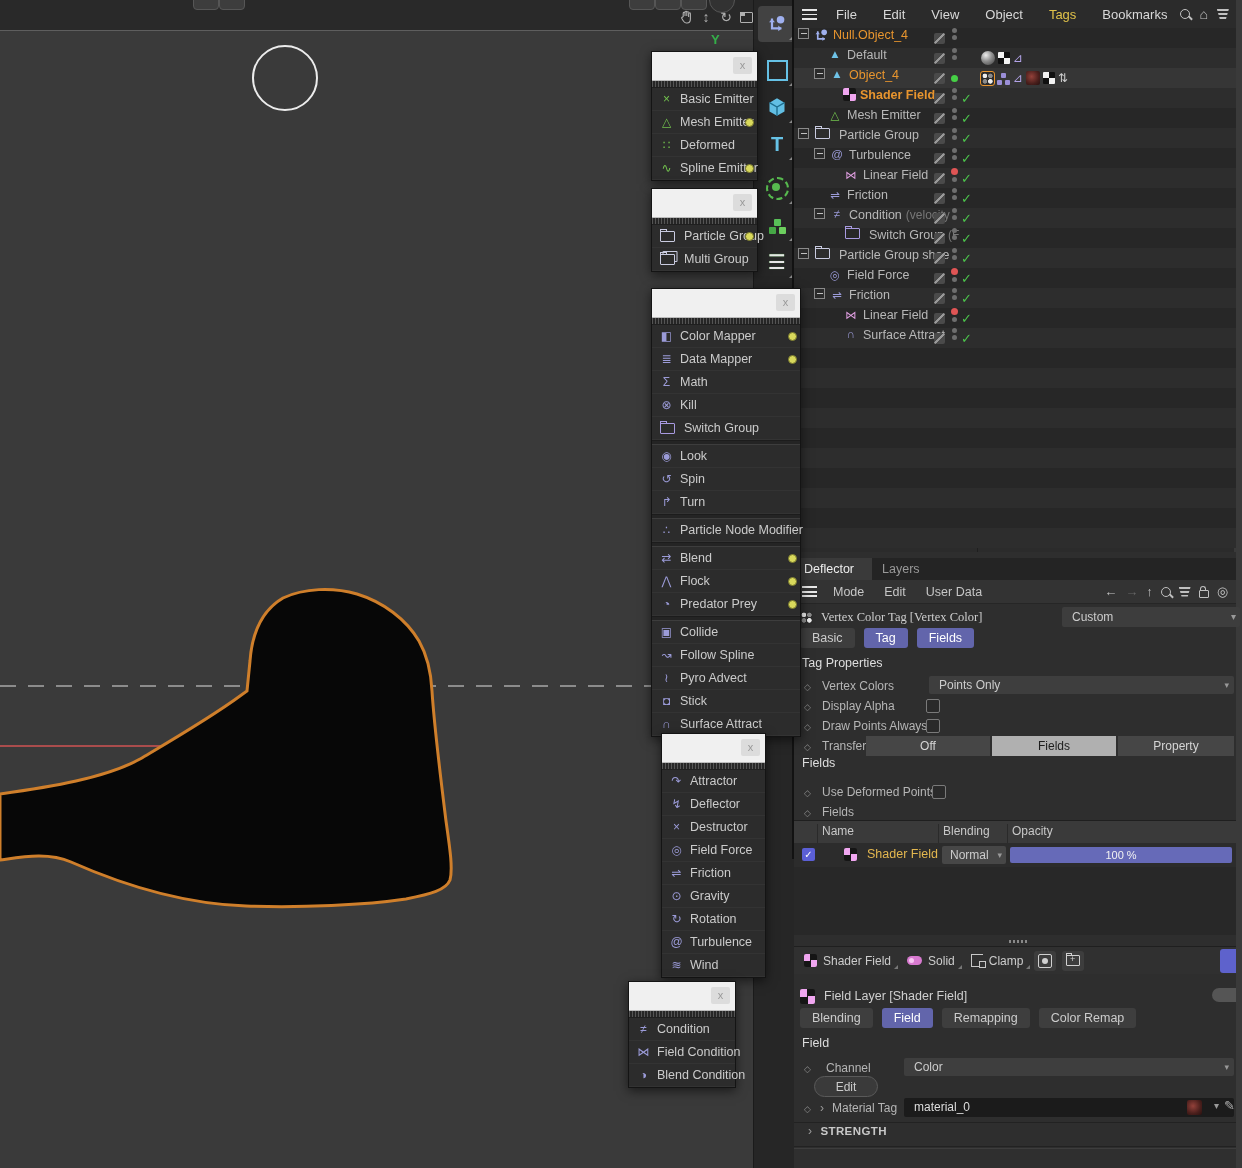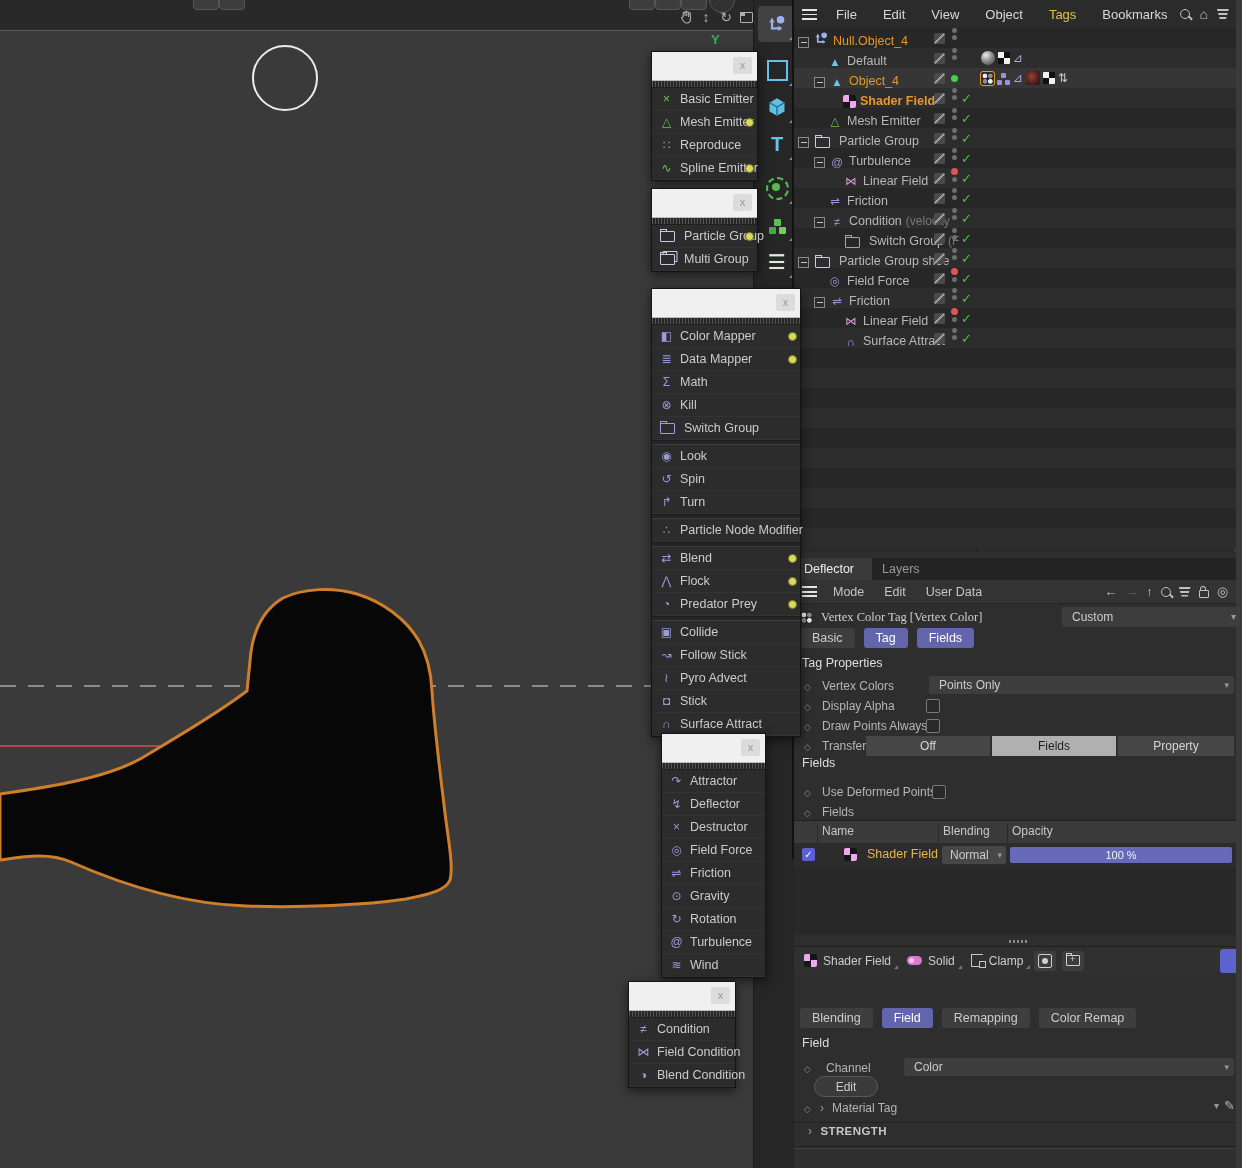--- a/index.html
+++ b/index.html
@@ -67,21 +67,21 @@
   .ic-search{width:8px;height:8px;border:1.5px solid #c0c0c0;border-radius:50%;position:relative;flex:none;}
   .ic-search::after{content:"";position:absolute;left:7px;top:7px;width:5px;height:1.5px;background:#c0c0c0;transform:rotate(45deg);}
   .ic-home{font-size:14px;line-height:1;}
   .ic-filter{width:12px;height:10px;background:linear-gradient(#c0c0c0 0 2px,rgba(0,0,0,0) 2px 4px,#c0c0c0 4px 6px,rgba(0,0,0,0) 6px 8px,#c0c0c0 8px 10px);
      clip-path:polygon(0 0,100% 0,76% 100%,24% 100%);}
 
   
   .om{left:0;top:28px;width:442px;height:524px;overflow:hidden;}
   .om-row{position:absolute;left:0;width:442px;height:20px;}
   .om-row.even{background:#272727;} .om-row.odd{background:#2d2d2d;} .om-row.hl{background:#363636;}
-  .om-left{position:absolute;left:0;top:0;height:20px;display:flex;align-items:flex-end;}
+  .om-left{position:absolute;left:0;top:0;height:20px;display:flex;align-items:flex-start;}
   .om-label{font-size:12.5px;color:#b8b8b8;white-space:nowrap;}
   .om-label.orange{color:#e8952e;} .om-label.bold{font-weight:bold;}
   .om-suffix{font-size:12px;color:#777;margin-left:4px;}
   .expandbox{width:9px;height:9px;border:1px solid #8a8a8a;background:#2b2b2b;position:relative;margin-right:4px;flex:none;}
   .expandbox::before{content:"";position:absolute;left:1.5px;right:1.5px;top:3.5px;height:1px;background:#c0c0c0;}
   .om-fixed{position:absolute;top:0;height:20px;display:flex;align-items:center;}
   .layerbox{width:11px;height:11px;border-radius:2px;background:
      linear-gradient(135deg,rgba(0,0,0,0) 42%,#999 42%,#999 58%,rgba(0,0,0,0) 58%),#4a4a4a;}
   .dotcol{width:8px;display:flex;flex-direction:column;align-items:center;gap:2px;}
   .dt{width:5px;height:5px;border-radius:50%;background:#6e6e6e;}
@@ -255,21 +255,21 @@
           <span class="gi c-g">×</span>
           <span class="lbl">Basic Emitter</span>
         </div>
         <div class="pal-item">
           <span class="gi c-g">△</span>
           <span class="lbl">Mesh Emitter</span>
           <span class="ydot"></span>
         </div>
         <div class="pal-item">
           <span class="gi c-g">∷</span>
-          <span class="lbl">Reproduce</span>
+          <span class="lbl">Deformed</span>
         </div>
         <div class="pal-item">
           <span class="gi c-g">∿</span>
           <span class="lbl">Spline Emitter</span>
           <span class="ydot"></span>
         </div>
       </div>
       <div class="palette" style="left: 651px; top: 188px; width: 105px;">
         <div class="pal-title">
           <span class="pal-close">x</span>
@@ -346,21 +346,21 @@
           <span class="lbl">Predator Prey</span>
           <span class="ydot"></span>
         </div>
         <div class="pal-sep"></div>
         <div class="pal-item">
           <span class="gi c-p">▣</span>
           <span class="lbl">Collide</span>
         </div>
         <div class="pal-item">
           <span class="gi c-p">↝</span>
-          <span class="lbl">Follow Stick</span>
+          <span class="lbl">Follow Spline</span>
         </div>
         <div class="pal-item">
           <span class="gi c-p">≀</span>
           <span class="lbl">Pyro Advect</span>
         </div>
         <div class="pal-item">
           <span class="gi c-p">◘</span>
           <span class="lbl">Stick</span>
         </div>
         <div class="pal-item">
@@ -822,39 +822,48 @@
         </span>
         <span class="sq-btn">
             <span class="ic-rec"></span>
           </span>
         <span class="sq-btn">
             <span class="ic-folderplus"></span>
           </span>
         <span class="bluepartial"></span>
       </div>
 
+      <div class="flrow">
+        <span class="t-checkpink" style="width:15px;height:15px"></span>
+        <span class="fl-title">Field Layer [Shader Field]</span>
+        <span class="fl-pill"></span>
+      </div>
       <div class="pillrow" style="left:6px;top:456px">
         <span class="pill">Blending</span>
         <span class="pill on">Field</span>
         <span class="pill">Remapping</span>
         <span class="pill">Color Remap</span>
       </div>
 
       <div class="a-head" style="top:484px">Field</div>
       <div class="a-row" style="top:506px">
         <span class="dia">◇</span>
         <span class="a-lbl" style="left:32px">Channel</span>
         <span class="a-dd" style="left:110px;width:330px"><span>Color</span><span class="arr">▾</span></span>
       </div>
       <div class="editbtn">Edit</div>
       <div class="a-row" style="top:546px">
         <span class="dia">◇</span>
         <span class="a-lbl" style="left:26px;color:#999">›</span>
         <span class="a-lbl" style="left:38px">Material Tag</span>
       </div>
+      <div class="mat-input">
+        <span class="mat-text">material_0</span>
+        <span class="mat-thumb"></span>
+      </div>
       <span class="abs mat-arr" style="left:420px;top:548px">▾</span>
       <span class="abs mat-pick" style="left:430px;top:546px">✎</span>
 
       <div class="hline" style="top:570px"></div>
       <div class="strengthrow">
         <span class="tw">›</span><span>STRENGTH</span>
       </div>
       <div class="hline" style="top:594px"></div>
       <div class="footer"></div>
     </div>

